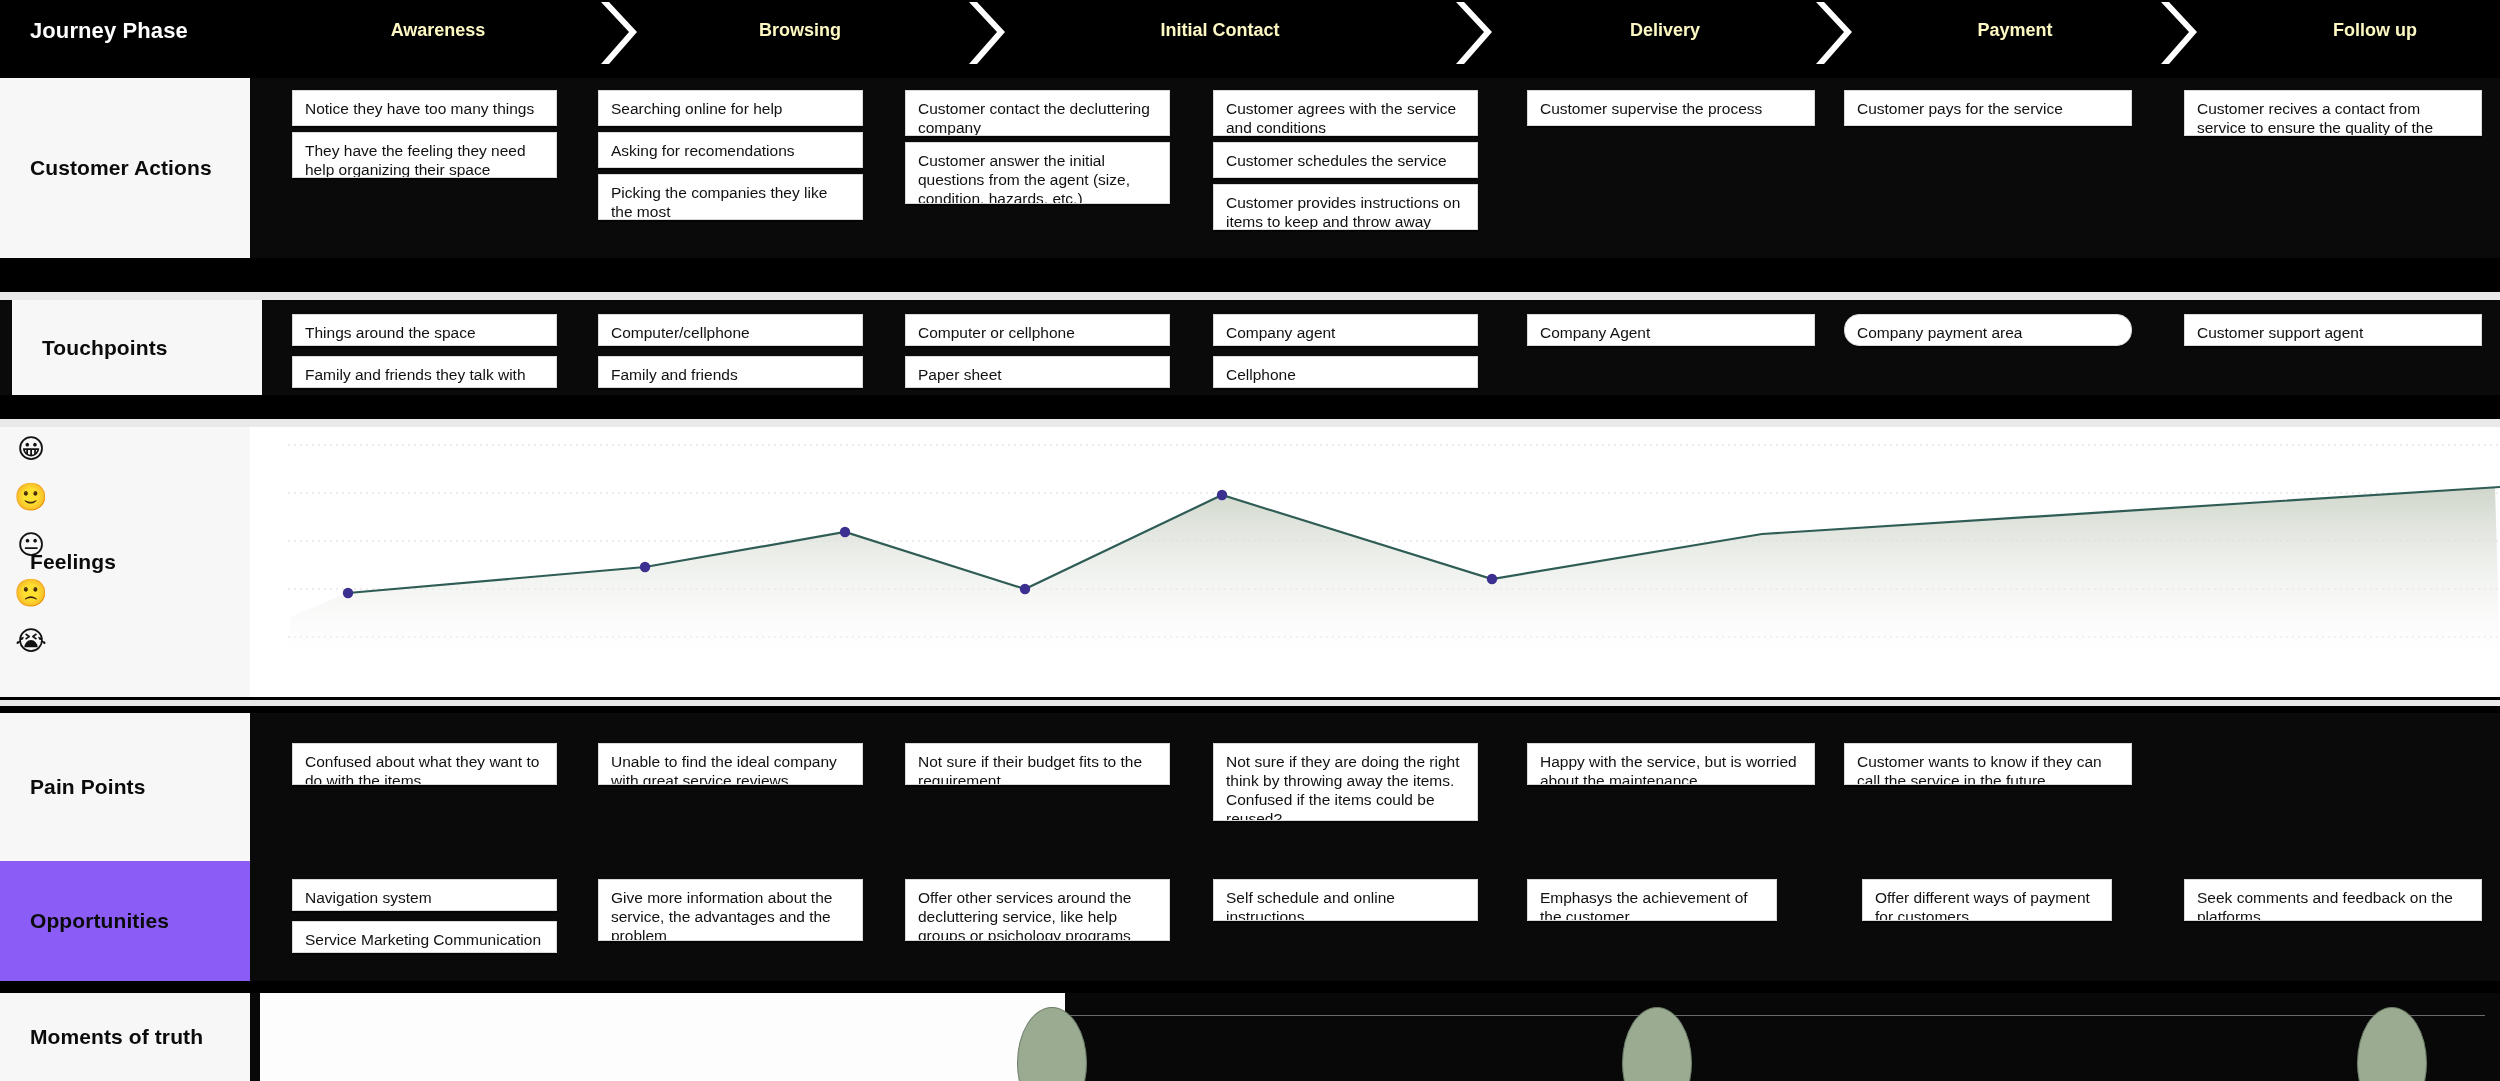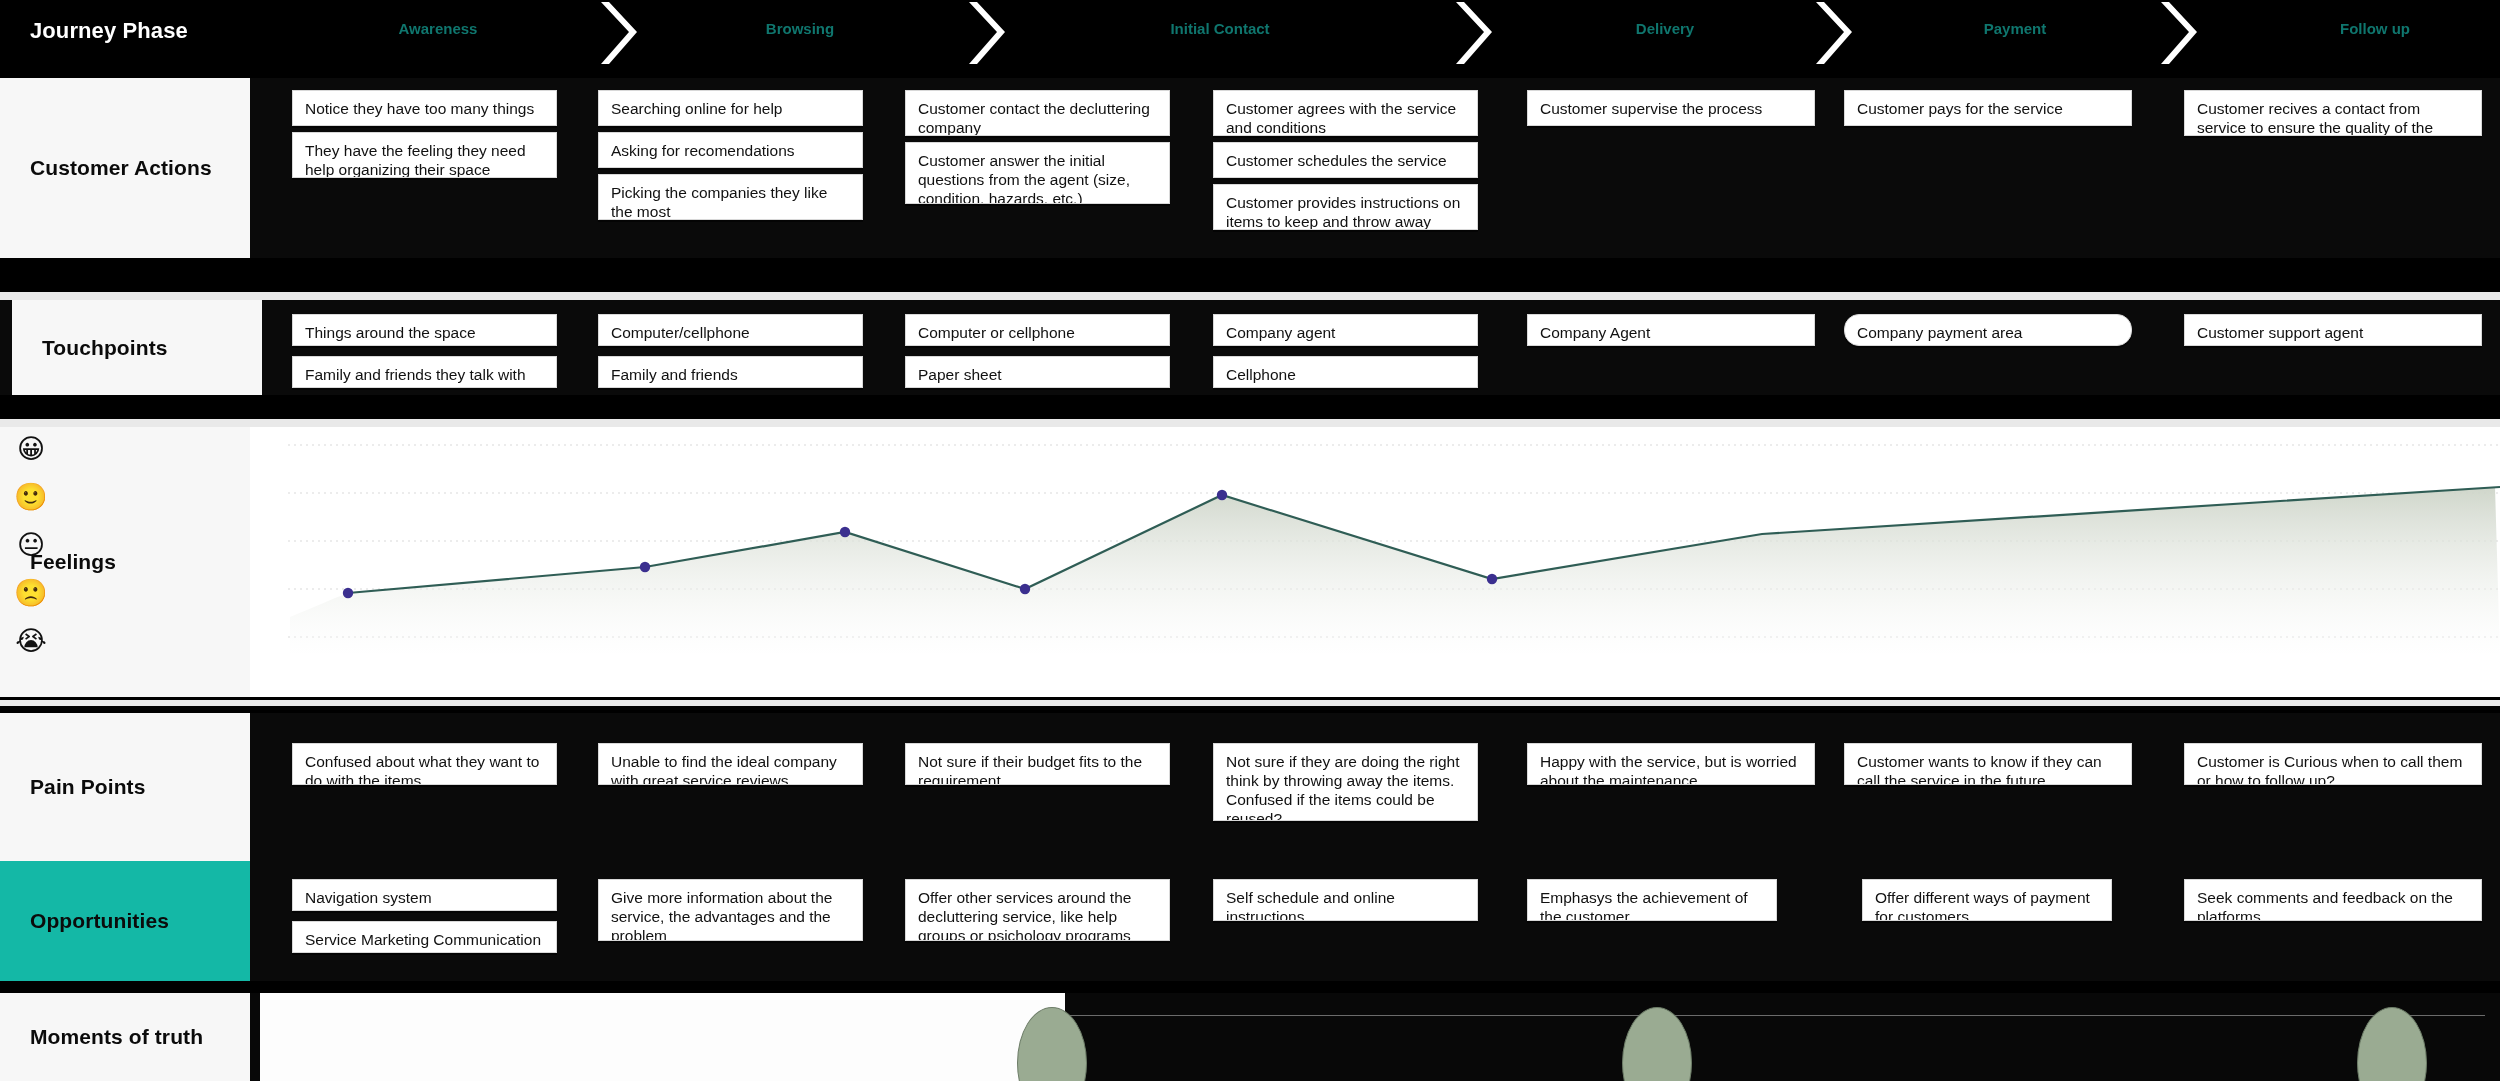--- a/index.html
+++ b/index.html
@@ -17,24 +17,24 @@
     background:#f7f7f7;display:flex;align-items:center;
     box-sizing:border-box;padding-left:30px;
     font-weight:bold;font-size:21px;color:#0b0b0b;letter-spacing:.1px;
   }
   .lanes{position:absolute;left:250px;top:0;right:0;height:100%;}
 
   
   #phaseRow{top:0;height:78px;background:#000;}
   #phaseRow .rowlabel{background:#000;color:#fff;font-size:22px;align-items:flex-start;padding-top:18px;}
   .phase{
-    position:absolute;top:0;height:78px;color:#0f766e;
+    position:absolute;top:0;height:78px;color:#fef9c3;
     display:flex;align-items:flex-start;justify-content:center;
     padding-top:20px;box-sizing:border-box;
-    font-size:15px;font-weight:bold;white-space:nowrap;
+    font-size:18px;font-weight:bold;white-space:nowrap;
   }
   .chev{
     position:absolute;top:2px;width:42px;height:60px;color:#fff;
     font-size:0;line-height:0;
   }
   .chev svg{display:block;}
 
   
   .card{
     position:absolute;background:#fff;border:1px solid #d8d8d8;
@@ -61,21 +61,21 @@
   .feelcanvas{position:absolute;left:250px;top:0;width:2250px;height:210px;background:#fff;}
   .emojicol{position:absolute;left:258px;top:0;width:42px;height:210px;}
   .emoji{position:absolute;left:0;width:34px;height:34px;font-size:27px;line-height:34px;text-align:center;}
 
   
   #painRow{top:620px;height:95px;background:#0a0a0a;}
   #painRow .rowlabel{background:#f7f7f7;}
 
   
   #oppRow{top:735px;height:95px;background:#0a0a0a;}
-  #oppRow .rowlabel{background:#14b8a6;}
+  #oppRow .rowlabel{background:#8b5cf6;}
 
   
   #momentRow{top:880px;height:201px;background:#080808;}
   #momentRow .rowlabel{background:#f7f7f7;}
   .moment-dot{
     position:absolute;border-radius:50%;
     background:#9aab92;border:1px solid #6d7d68;
   }
   .whitepanel{position:absolute;background:#fdfdfd;}
   .thinline{position:absolute;background:#6b6b6b;height:1px;}
@@ -238,21 +238,20 @@
 
   <div class="row" id="painRow" style="top:713px;height:148px;">
     <div class="rowlabel" style="height:148px;">Pain Points</div>
     <div class="lanes">
       <div class="card" style="left:42px;top:30px;width:265px;height:42px;">Confused about what they want to do with the items</div>
       <div class="card" style="left:348px;top:30px;width:265px;height:42px;">Unable to find the ideal company with great service reviews</div>
       <div class="card" style="left:655px;top:30px;width:265px;height:42px;">Not sure if their budget fits to the requirement</div>
       <div class="card" style="left:963px;top:30px;width:265px;height:78px;">Not sure if they are doing the right think by throwing away the items. Confused if the items could be reused?</div>
       <div class="card" style="left:1277px;top:30px;width:288px;height:42px;">Happy with the service, but  is worried about the maintenance</div>
       <div class="card" style="left:1594px;top:30px;width:288px;height:42px;">Customer wants to know if they can call the service in the future</div>
-      <div class="card" style="left:1934px;top:30px;width:298px;height:42px;">Customer is Curious when to call them or how to follow up?</div>
     </div>
   </div>
 
   <div class="row" id="oppRow" style="top:861px;height:120px;">
     <div class="rowlabel" style="height:120px;">Opportunities</div>
     <div class="lanes">
       <div class="card" style="left:42px;top:18px;width:265px;height:32px;">Navigation system</div>
       <div class="card" style="left:42px;top:60px;width:265px;height:32px;">Service Marketing Communication</div>
       <div class="card" style="left:348px;top:18px;width:265px;height:62px;">Give more information about the service, the advantages and the problem</div>
       <div class="card" style="left:655px;top:18px;width:265px;height:62px;">Offer other services around the decluttering service, like help groups or psichology programs</div>

